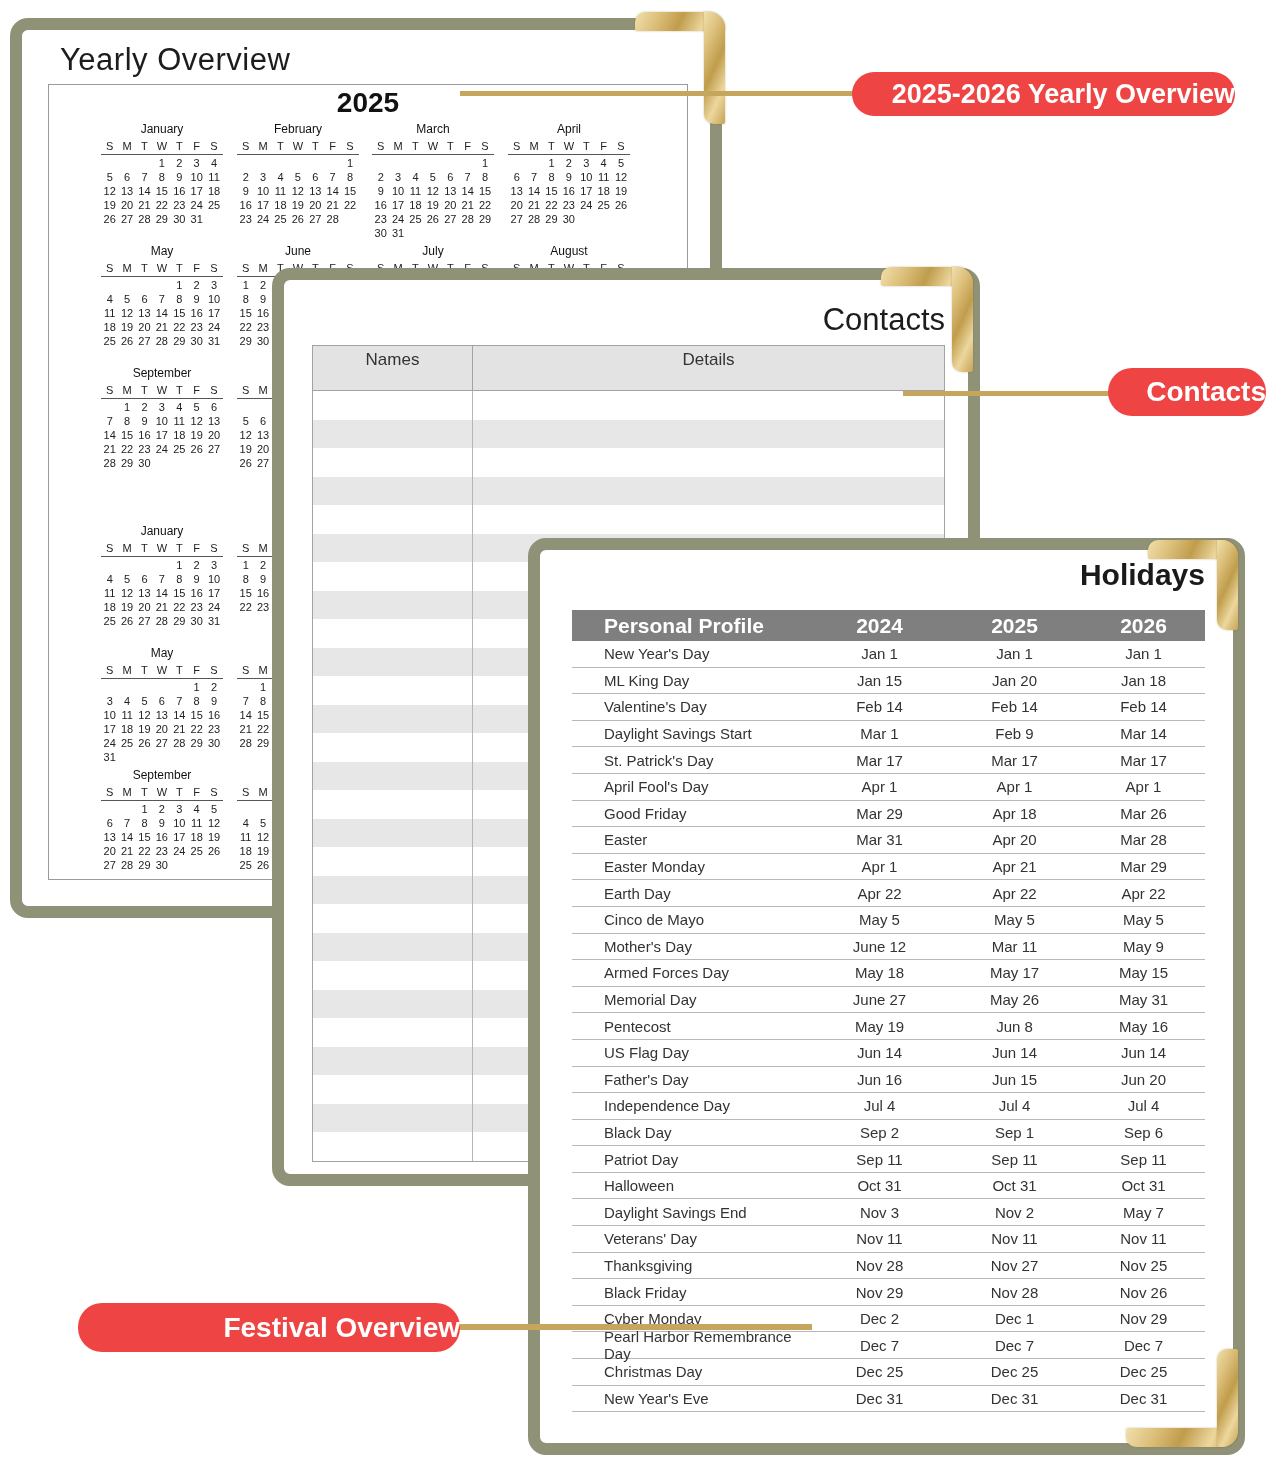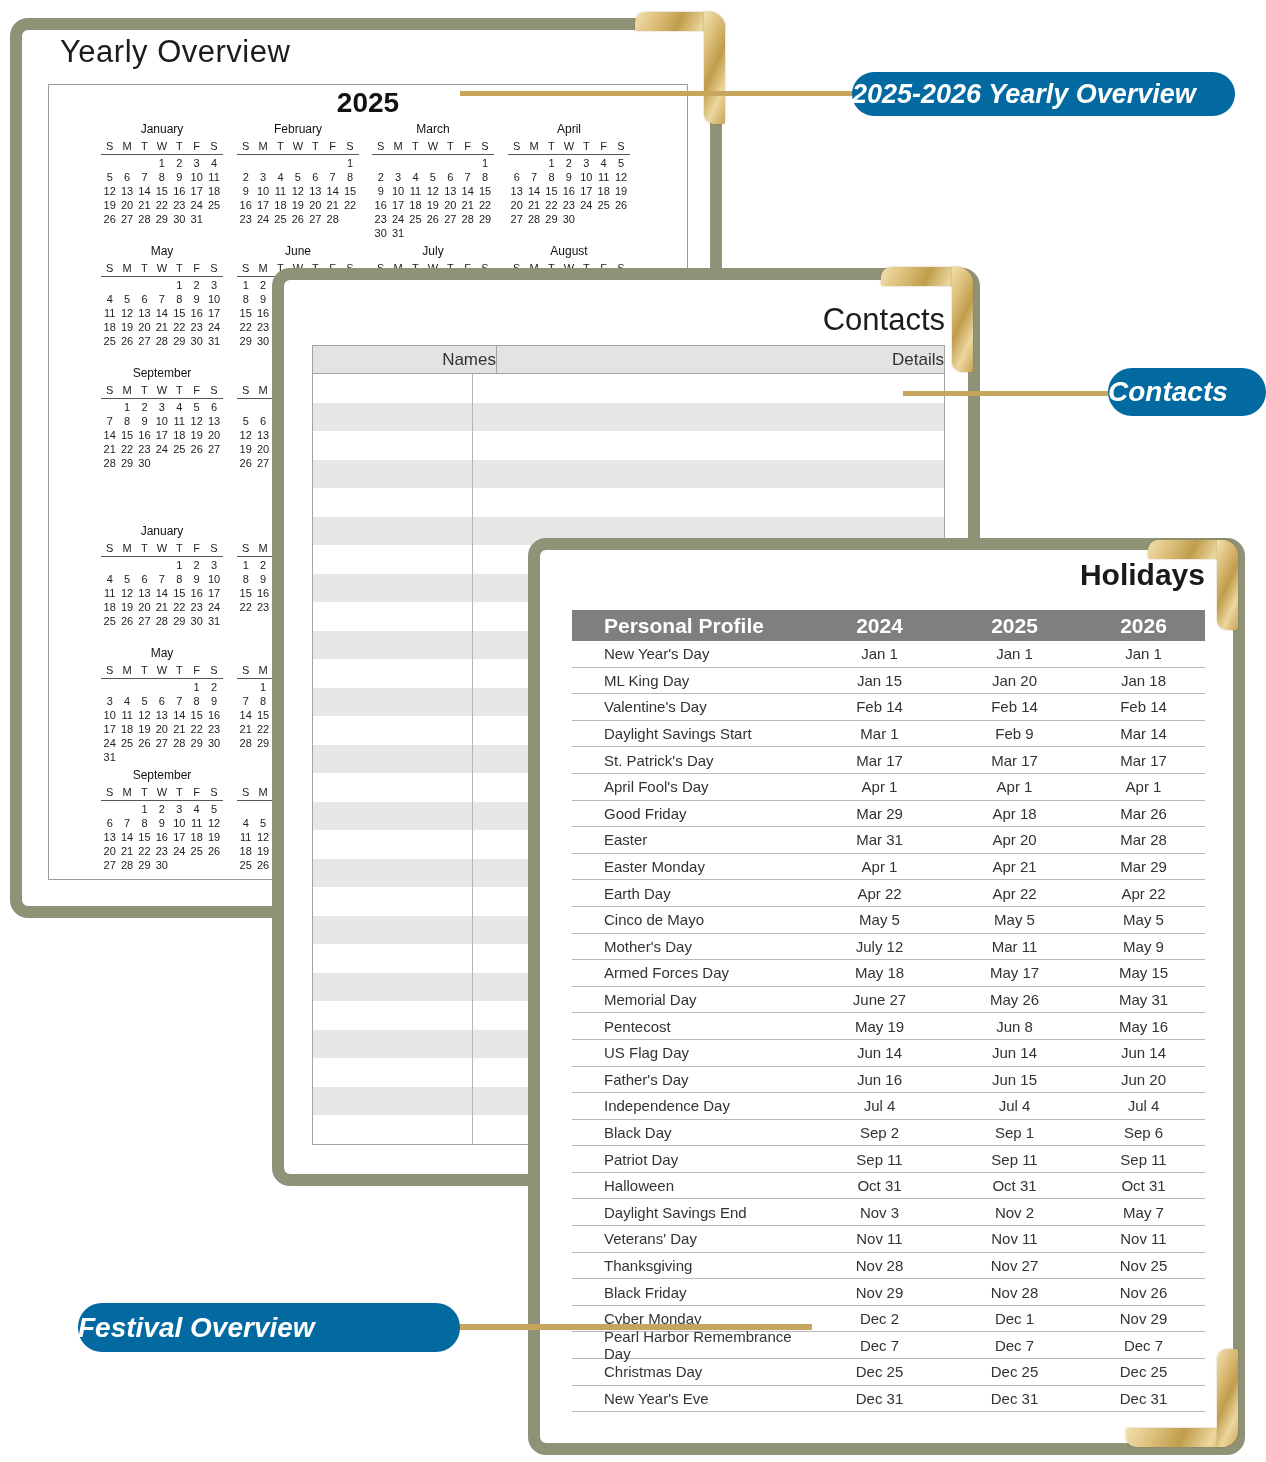--- a/index.html
+++ b/index.html
@@ -10,35 +10,35 @@
   
   .page{
     position:absolute;background:#fff;box-sizing:border-box;
     border:12px solid #8f9277;border-radius:18px;
   }
   #page-yearly{left:10px;top:18px;width:712px;height:900px;z-index:1;}
   #page-contacts{left:272px;top:268px;width:708px;height:918px;z-index:2;}
   #page-holidays{left:528px;top:538px;width:717px;height:917px;z-index:3;}
 
   
-  .y-title{position:absolute;left:38px;top:4px;font-size:31px;color:#1c1c1c;letter-spacing:0.5px;}
+  .y-title{position:absolute;left:38px;top:12px;font-size:31px;color:#1c1c1c;letter-spacing:0.5px;}
   .y-sheet{position:absolute;left:26px;top:54px;width:638px;height:794px;border:1px solid #9a9a9a;background:#fff;}
   .year-label{position:absolute;left:0;width:100%;text-align:center;font-size:28px;font-weight:bold;color:#111;}
   .cal-row{position:absolute;left:0;width:100%;height:122px;}
   .month{position:absolute;width:122px;top:0;}
   .m-title{text-align:center;font-size:12px;line-height:20px;color:#111;}
   .m-grid{display:grid;grid-template-columns:repeat(7,17.4px);}
   .m-wd{font-size:11px;line-height:14px;text-align:center;color:#222;border-bottom:1px solid #555;padding-bottom:1px;margin-bottom:1px;}
   .m-day{font-size:11px;height:14px;line-height:14px;text-align:center;color:#222;}
 
   
   .c-title{position:absolute;right:23px;top:22px;font-size:31px;color:#1c1c1c;}
   .c-table{position:absolute;left:28px;top:65px;width:633px;border:1px solid #a3a3a3;box-sizing:border-box;background:#fff;}
   .c-head{display:flex;background:#e3e3e3;border-bottom:1px solid #a3a3a3;}
-  .c-th{height:27px;line-height:27px;font-size:17px;text-align:right;color:#333;margin-left:24px;}
+  .c-th{height:44px;line-height:27px;font-size:17px;text-align:center;color:#333;}
   .c-th-names{width:160px;border-right:1px solid #a3a3a3;box-sizing:border-box;}
   .c-th-details{flex:1;}
   .c-row{display:flex;height:28.5px;}
   .c-row:nth-child(even){background:#e7e7e7;}
   .c-cell-name{width:160px;border-right:1px solid #b5b5b5;box-sizing:border-box;}
   .c-cell-details{flex:1;}
 
   
   .h-title{position:absolute;right:28px;top:8px;font-size:30px;font-weight:bold;color:#1a1a1a;}
   .h-table{position:absolute;left:32px;top:60px;width:633px;}
@@ -53,22 +53,22 @@
   
   .gcorner{position:absolute;z-index:7;}
   .gc-h,.gc-v{position:absolute;background:linear-gradient(115deg,#f0e0ac 0%,#ddc07c 25%,#c09d4c 50%,#ecd79e 75%,#c5a355 100%);box-shadow:0 0 2px rgba(130,100,30,.45);}
   .gc-tr .gc-h{top:0;right:0;height:19px;width:100%;border-radius:10px 16px 2px 2px;}
   .gc-tr .gc-v{top:0;right:0;width:21px;height:100%;border-radius:0 16px 2px 10px;}
   .gc-br .gc-h{bottom:0;right:0;height:19px;width:100%;border-radius:2px 2px 16px 10px;}
   .gc-br .gc-v{bottom:0;right:0;width:21px;height:100%;border-radius:10px 2px 16px 0;}
 
   
   .pill{
-    position:absolute;background:#0369a1;border-radius:24px;color:#fff;font-weight:bold;
-    text-align:left;z-index:10;font-style:italic;
+    position:absolute;background:#ef4444;border-radius:24px;color:#fff;font-weight:bold;
+    text-align:right;z-index:10;
   }
   #pill-yearly{left:852px;top:72px;width:383px;height:44px;line-height:44px;font-size:27px;border-radius:22px;}
   #pill-contacts{left:1108px;top:368px;width:158px;height:48px;line-height:48px;font-size:28px;}
   #pill-festival{left:78px;top:1303px;width:382px;height:49px;line-height:49px;font-size:28px;}
   .cline{position:absolute;background:#c6a65d;z-index:9;}
   #line-yearly{left:460px;top:91px;width:394px;height:5px;}
   #line-contacts{left:903px;top:391px;width:207px;height:5px;}
   #line-festival{left:458px;top:1324px;width:354px;height:6px;}
 </style>
 </head>
@@ -1380,21 +1380,21 @@
           <div class="h-date">Apr 22</div>
         </div>
         <div class="h-row">
           <div class="h-name">Cinco de Mayo</div>
           <div class="h-date">May 5</div>
           <div class="h-date">May 5</div>
           <div class="h-date">May 5</div>
         </div>
         <div class="h-row">
           <div class="h-name">Mother's Day</div>
-          <div class="h-date">July 12</div>
+          <div class="h-date">June 12</div>
           <div class="h-date">Mar 11</div>
           <div class="h-date">May 9</div>
         </div>
         <div class="h-row">
           <div class="h-name">Armed Forces Day</div>
           <div class="h-date">May 18</div>
           <div class="h-date">May 17</div>
           <div class="h-date">May 15</div>
         </div>
         <div class="h-row">

